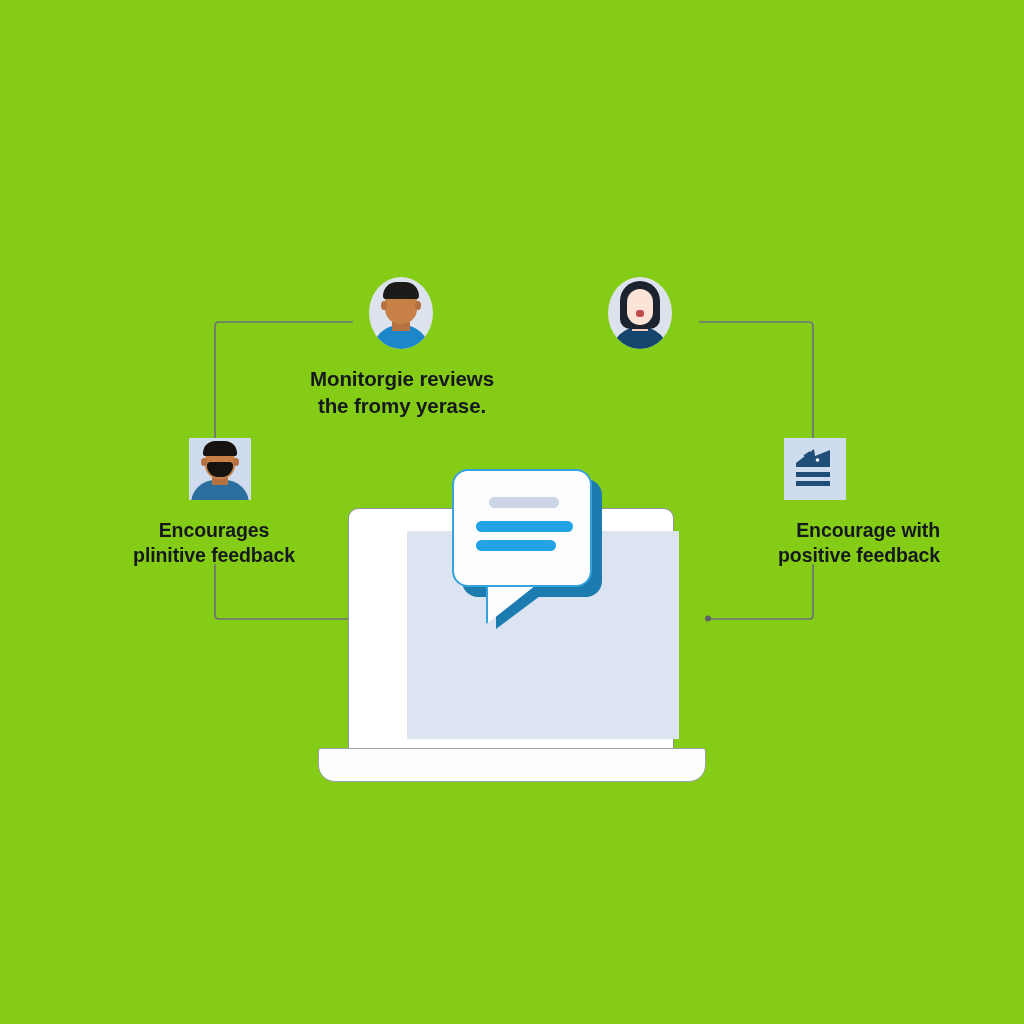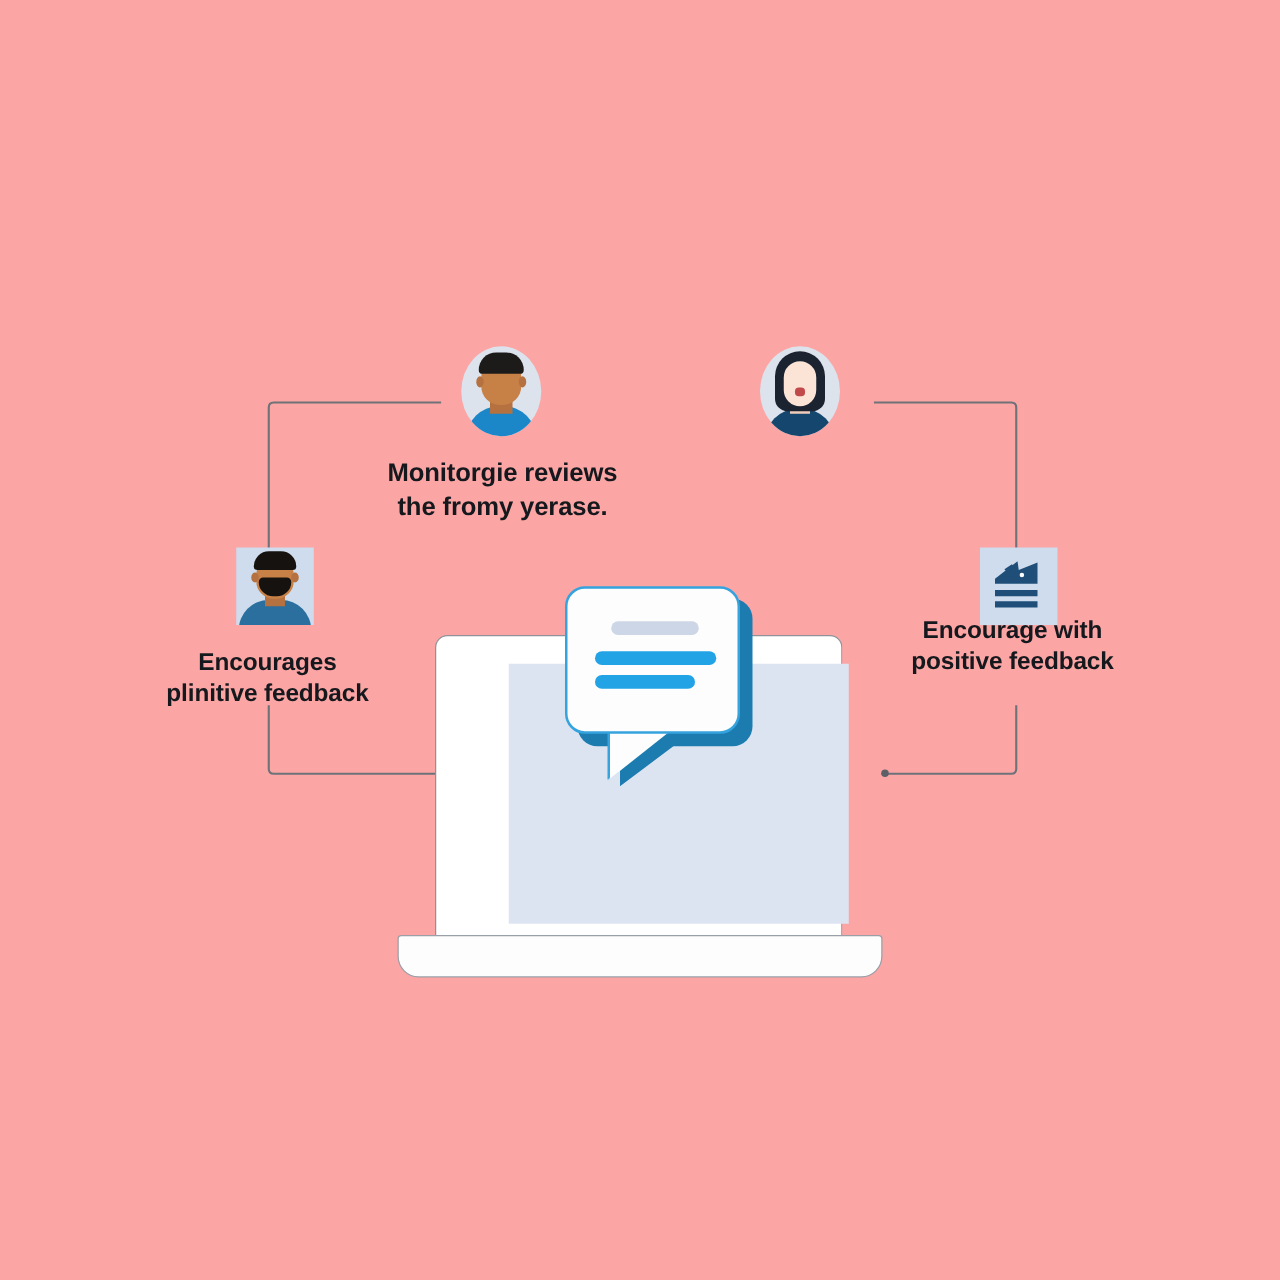--- a/index.html
+++ b/index.html
@@ -7,21 +7,21 @@
     padding: 0;
     background: #ffffff;
   }
   body {
     font-family: "Liberation Sans", sans-serif;
   }
   #stage {
     position: relative;
     width: 1024px;
     height: 1024px;
-    background: #fca5a5;
+    background: #84cc16;
     overflow: hidden;
   }
 
   
   #connectors {
     position: absolute;
     left: 0;
     top: 0;
     width: 1024px;
     height: 1024px;
@@ -220,21 +220,21 @@
 
   <div class="avatar-square" style="left:784px; top:438px;">
     <svg width="62" height="62" viewBox="0 0 62 62">
       <path d="M12 25 L30 11 L31 18 L46 12 L46 29 L12 29 Z" fill="#1f4e79"></path>
       <path d="M26 14 L20 18" stroke="#1f4e79" stroke-width="1.6" fill="none"></path>
       <circle cx="33.5" cy="22" r="1.8" fill="#ffffff"></circle>
       <rect x="12" y="34" width="34" height="5" fill="#1f4e79"></rect>
       <rect x="12" y="43" width="34" height="5" fill="#1f4e79"></rect>
     </svg>
   </div>
-  <div class="node-label side" style="left:680px; top:492px;">Encourage with
+  <div class="node-label side" style="left:680px; top:518px;text-align:right;">Encourage with
 positive feedback</div>
 
   <div id="laptop">
     <div id="laptop-lid">
       <div id="laptop-screen"></div>
     </div>
     <div id="laptop-base"></div>
   </div>
 
   <div id="bubble-wrap">

